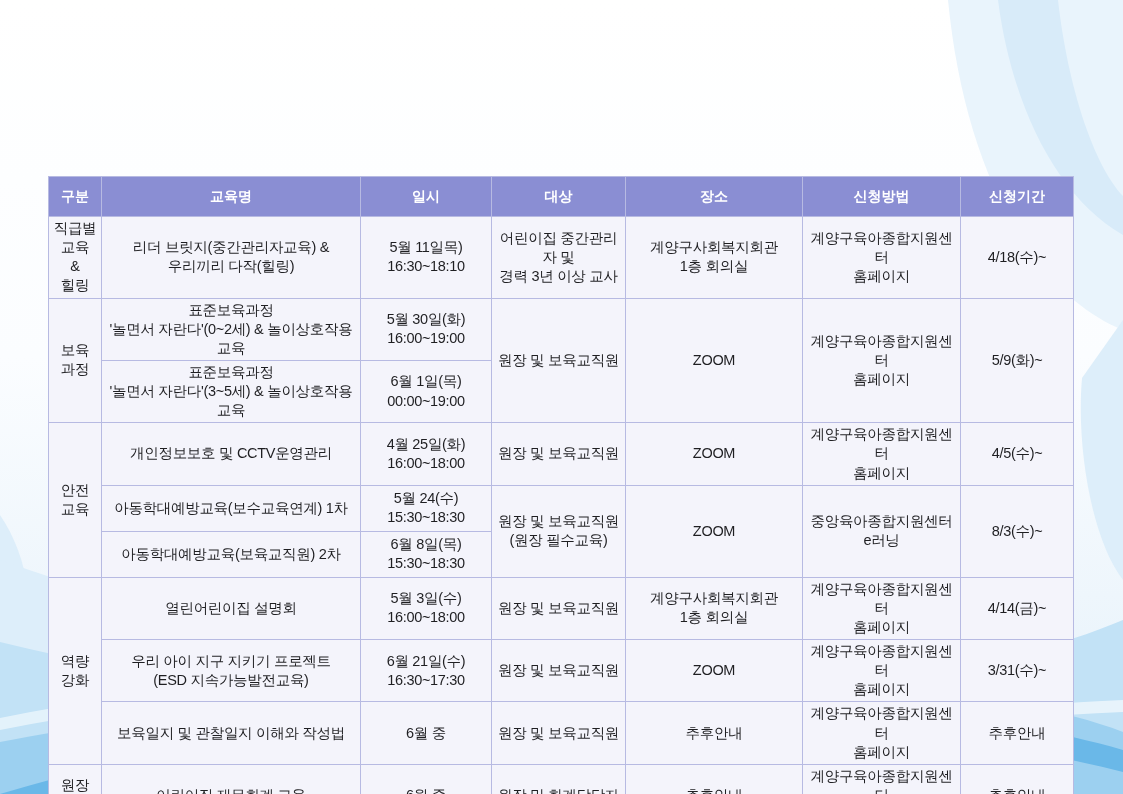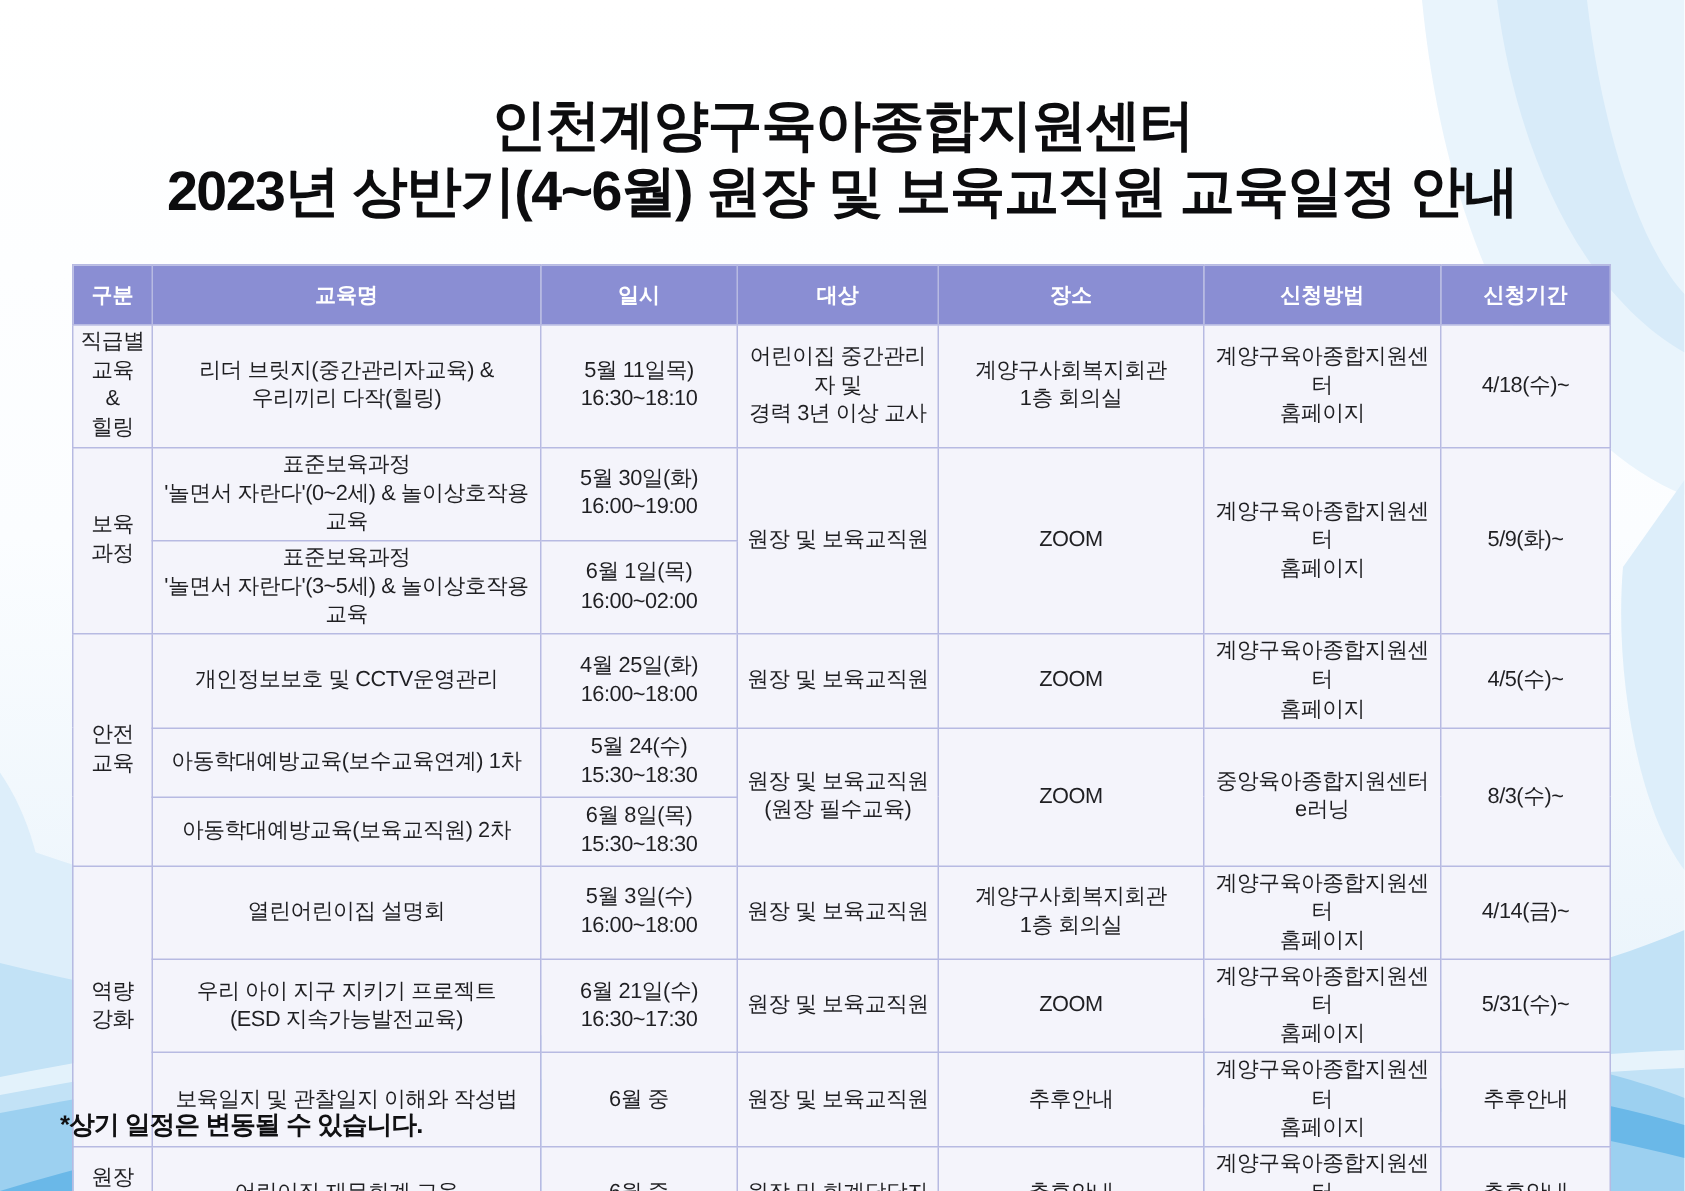--- a/index.html
+++ b/index.html
@@ -58,24 +58,20 @@
     <path d="M0 515 C28 556 40 618 22 690 L0 690 Z" fill="#ddeefa"></path>
 
     <path d="M0 560 C120 602 260 642 420 662 C680 694 940 680 1123 628 L1123 794 L0 794 Z" fill="#ddeefa"></path>
     <path d="M0 642 C160 682 360 702 560 702 C800 702 1000 672 1123 620 L1123 794 L0 794 Z" fill="#c2e2f6"></path>
     <path d="M0 718 C220 674 480 658 720 670 L722 678 C480 666 230 686 0 730 Z" fill="#ffffff" opacity="0.55"></path>
     <path d="M0 794 L0 742 C260 692 560 662 860 682 C960 690 1060 708 1123 732 L1123 794 Z" fill="#9cd0f0"></path>
     <path d="M0 794 C240 722 520 690 800 702 C920 708 1040 726 1123 750 L1123 772 C1020 746 900 730 780 726 C520 718 260 754 80 794 Z" fill="#6ab8e8"></path>
     <path d="M560 794 C760 740 960 706 1123 700 L1123 712 C960 718 770 752 600 794 Z" fill="#ffffff" opacity="0.6"></path>
   </svg>
 
-  <div class="title">
-    <span>인천계양구육아종합지원센터</span><br>
-    <span>2023년 상반기(4~6월) 원장 및 보육교직원 교육일정 안내</span>
-  </div>
 
   <table class="sched">
     <colgroup>
       <col style="width:53px">
         <col style="width:259px">
         <col style="width:131px">
       <col style="width:134px">
         <col style="width:177px">
         <col style="width:158px">
       <col style="width:113px">
@@ -119,21 +115,21 @@
         <td rowspan="2">원장 및 보육교직원</td>
         <td rowspan="2">ZOOM</td>
         <td rowspan="2">계양구육아종합지원센터
 홈페이지</td>
         <td rowspan="2">5/9(화)~</td>
       </tr>
       <tr class="rh46">
         <td>표준보육과정
 '놀면서 자란다'(3~5세) &amp; 놀이상호작용 교육</td>
         <td>6월 1일(목)
-16:00~02:00</td>
+00:00~19:00</td>
       </tr>
       <tr class="rh42">
         <td class="group" rowspan="3">안전
 교육</td>
         <td>개인정보보호 및 CCTV운영관리</td>
         <td>4월 25일(화)
 16:00~18:00</td>
         <td>원장 및 보육교직원</td>
         <td>ZOOM</td>
         <td>계양구육아종합지원센터
@@ -171,21 +167,21 @@
       </tr>
       <tr class="rh52">
         <td>우리 아이 지구 지키기 프로젝트
 (ESD 지속가능발전교육)</td>
         <td>6월 21일(수)
 16:30~17:30</td>
         <td>원장 및 보육교직원</td>
         <td>ZOOM</td>
         <td>계양구육아종합지원센터
 홈페이지</td>
-        <td>5/31(수)~</td>
+        <td>3/31(수)~</td>
       </tr>
       <tr class="rh48">
         <td>보육일지 및 관찰일지 이해와 작성법</td>
         <td>6월 중</td>
         <td>원장 및 보육교직원</td>
         <td>추후안내</td>
         <td>계양구육아종합지원센터
 홈페이지</td>
         <td>추후안내</td>
       </tr>
@@ -196,15 +192,14 @@
         <td>6월 중</td>
         <td>원장 및 회계담당자</td>
         <td>추후안내</td>
         <td>계양구육아종합지원센터
 홈페이지</td>
         <td>추후안내</td>
       </tr>
     </tbody>
   </table>
 
-  <div class="footnote">*상기 일정은 변동될 수 있습니다.</div>
 
 </div>
 
 </body></html>

